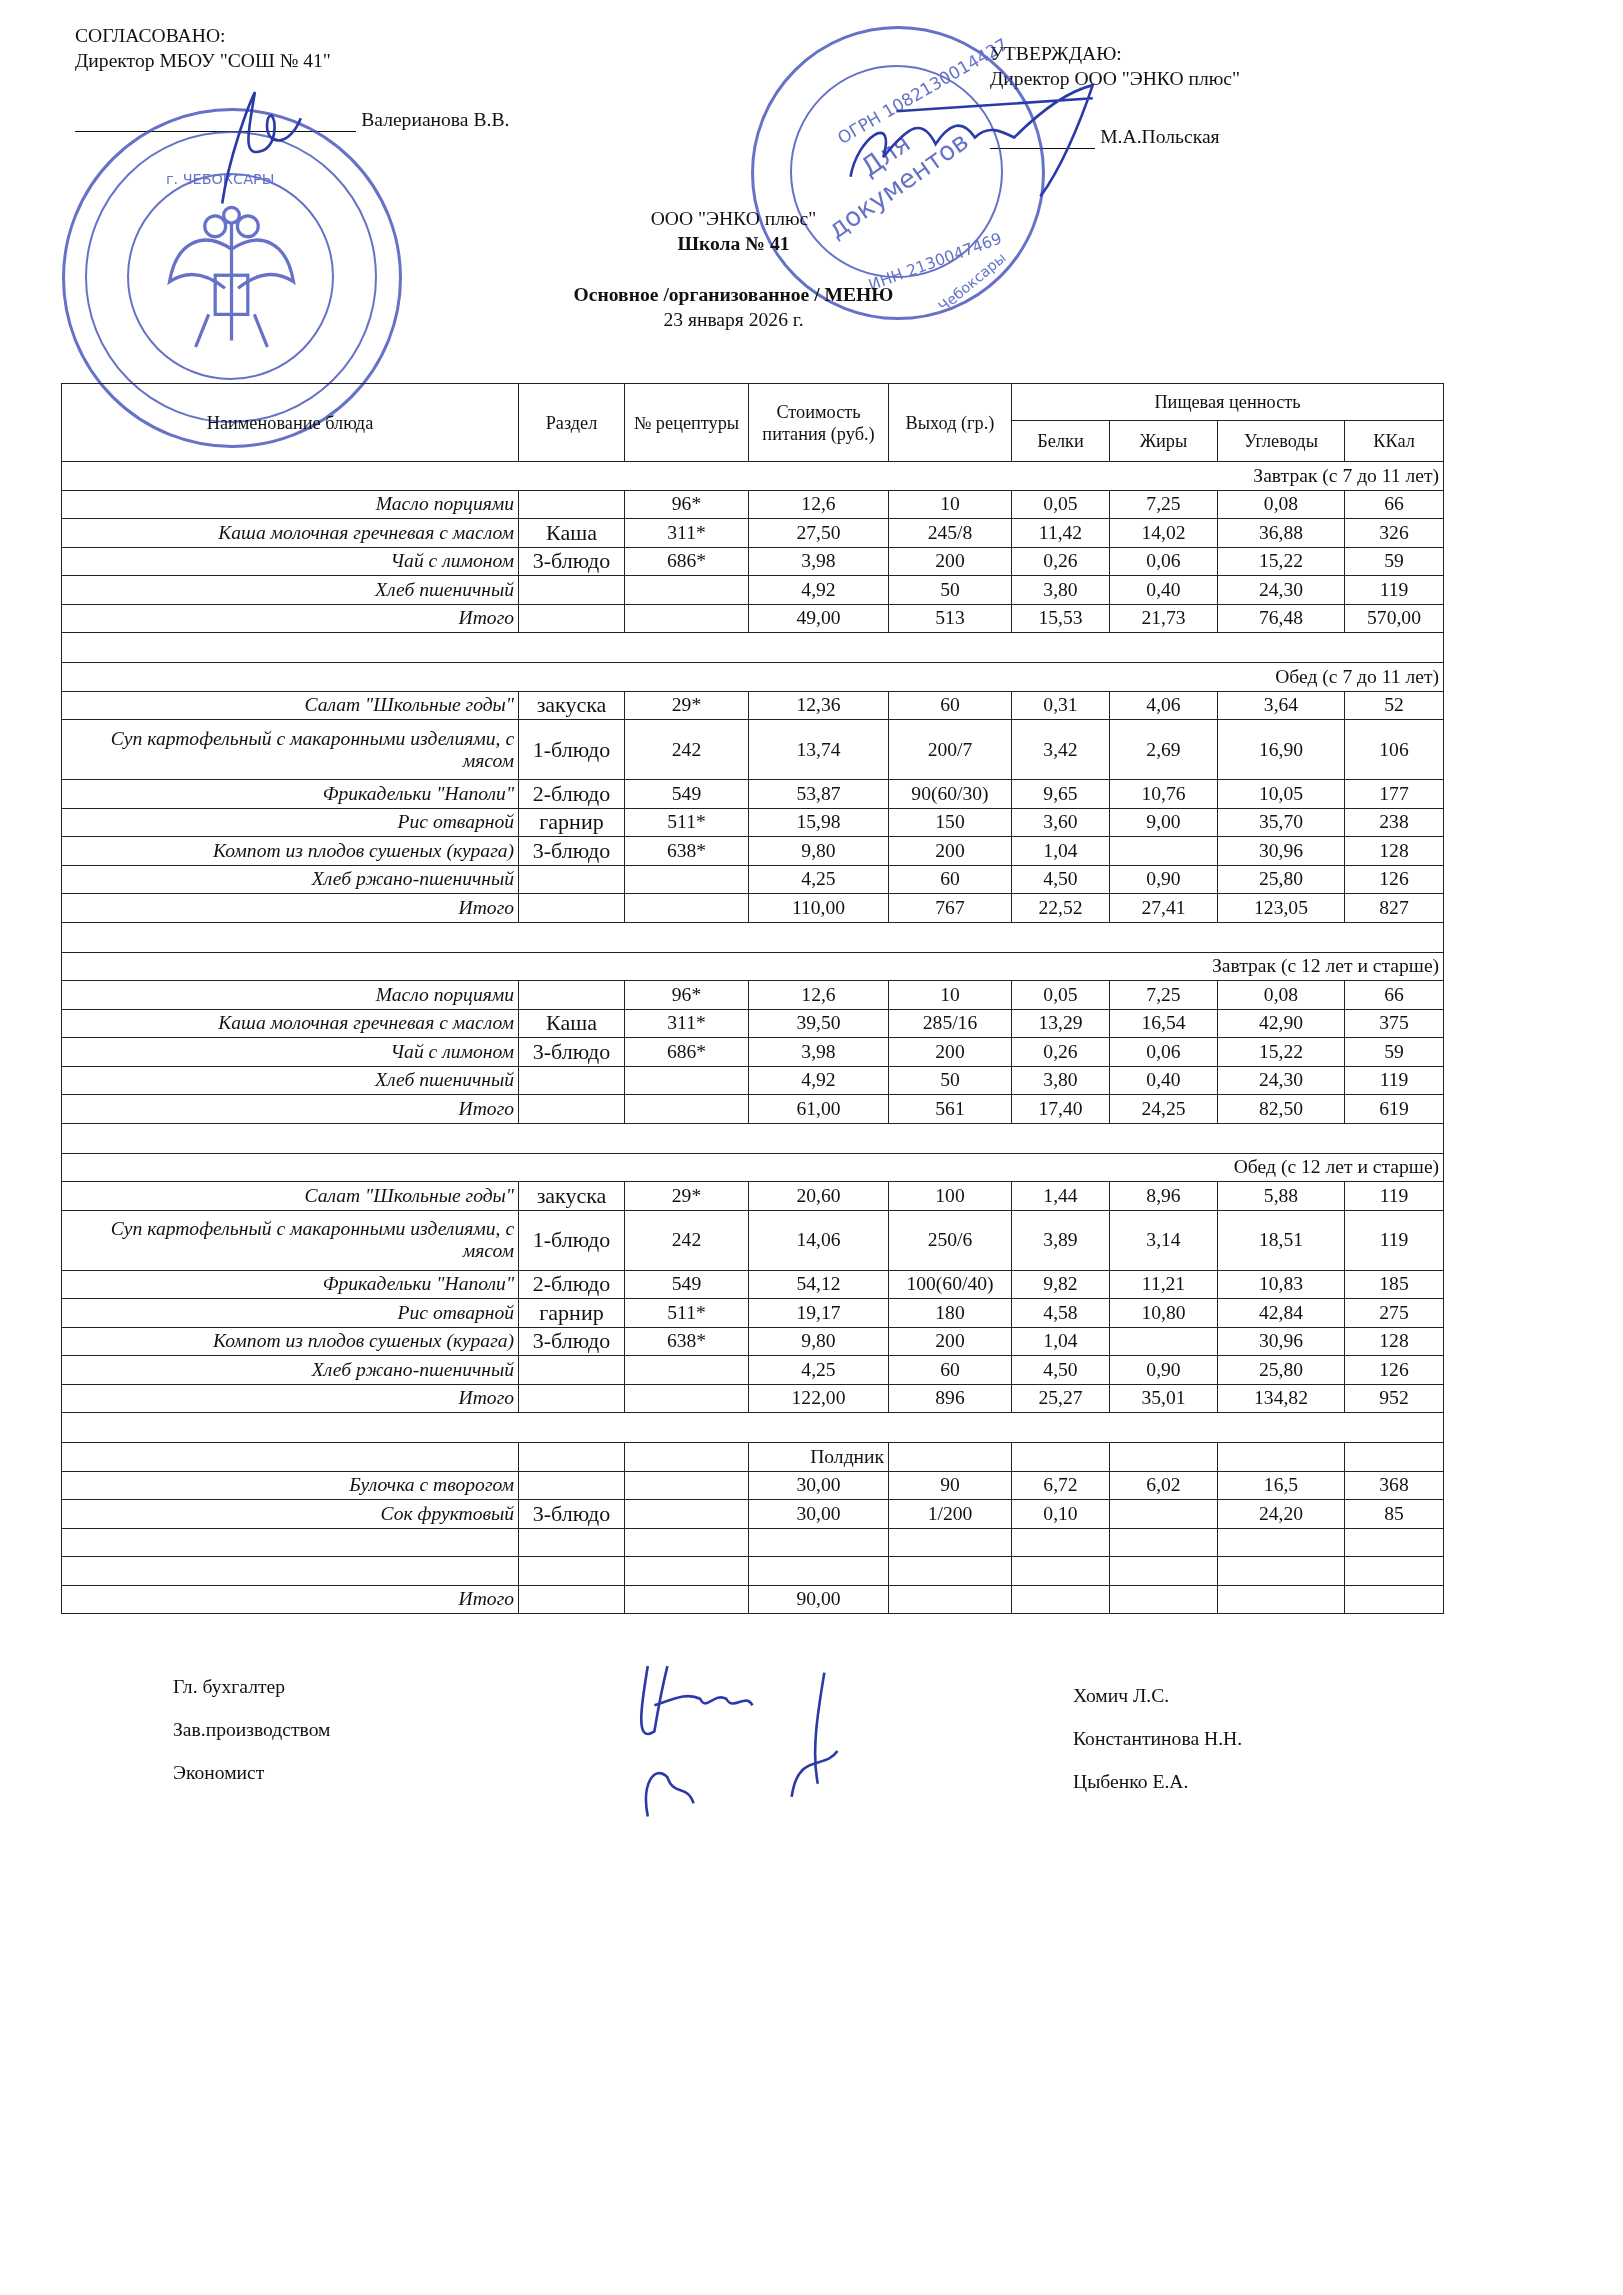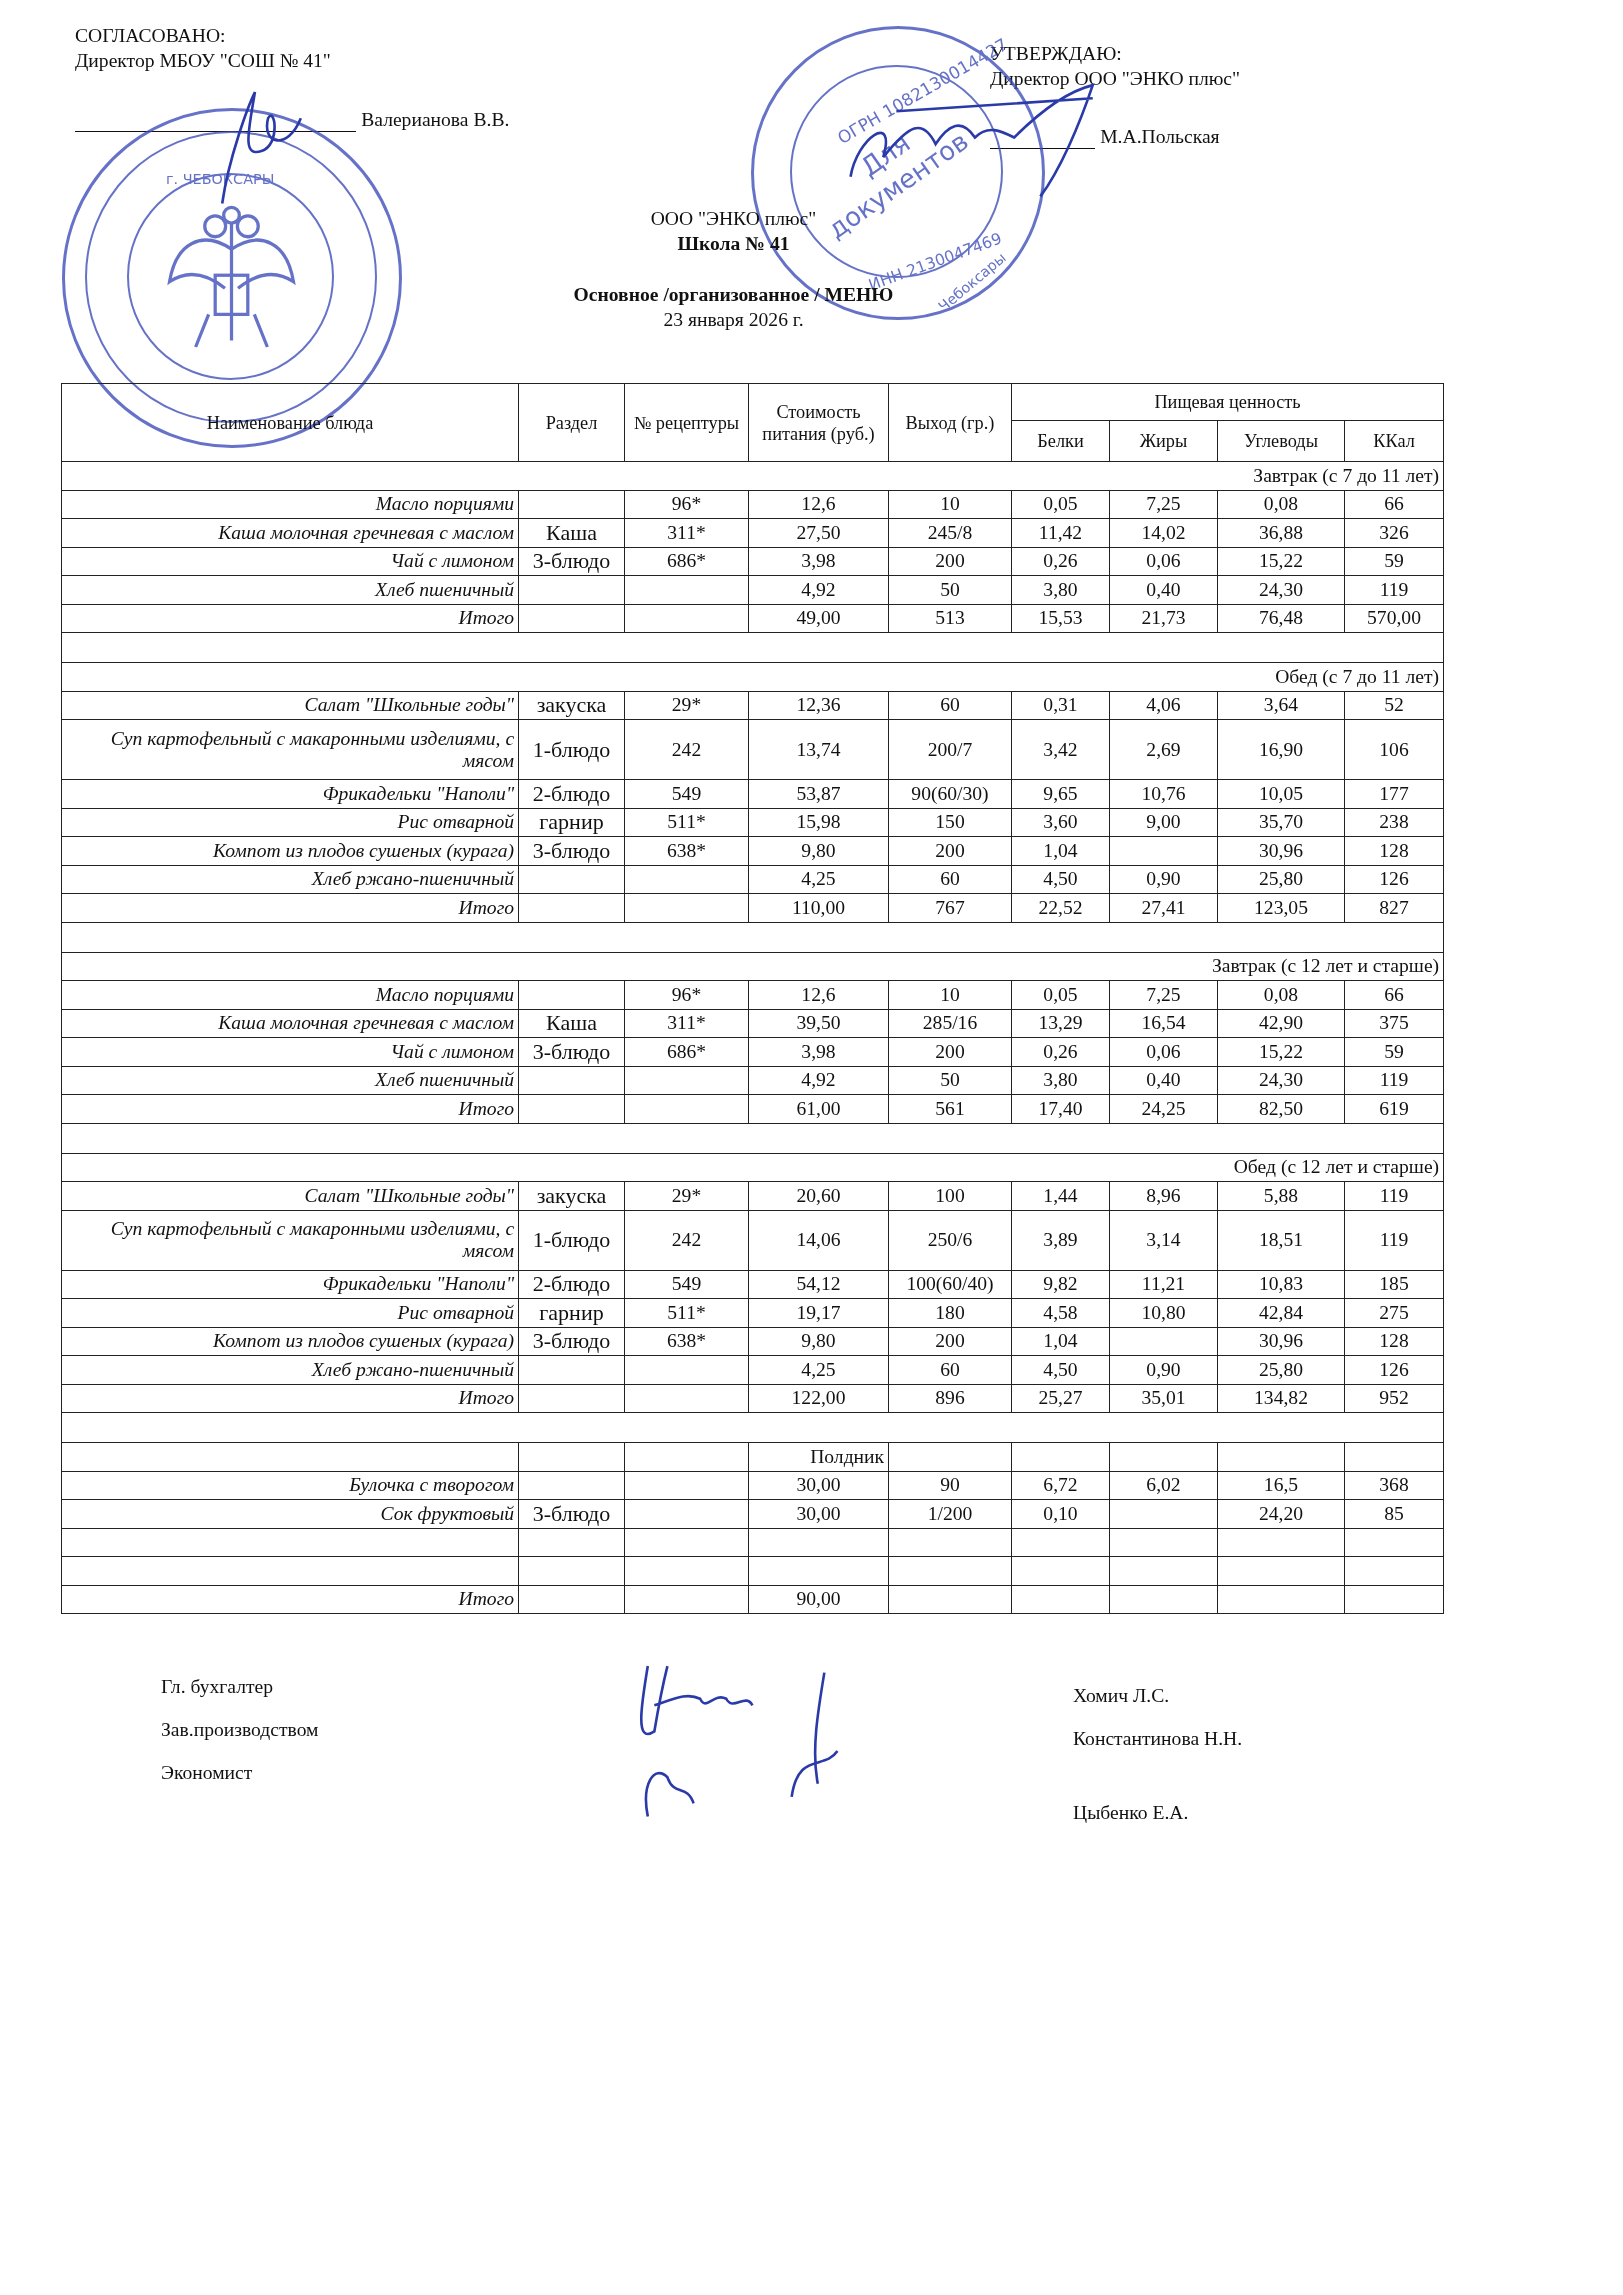--- a/index.html
+++ b/index.html
@@ -468,26 +468,26 @@
         <td class="c b">90,00</td>
         <td></td>
         <td></td>
         <td></td>
         <td></td>
         <td></td>
       </tr>
     </tbody>
 </table>
 
-<div class="abs footer" style="left:161px;top:1676px;">
+<div class="abs footer" style="left:173px;top:1676px;">
   <div style="height:43px;">Гл. бухгалтер</div>
   <div style="height:43px;">Зав.производством</div>
   <div style="height:43px;">Экономист</div>
 </div>
 <svg class="signature" style="left:628px;top:1653px;" width="275" height="170" viewBox="0 0 420 260">
   <path d="M30 20 C20 80 10 140 40 120 C50 60 60 20 60 20 M40 80 C70 70 90 60 110 70 C120 90 130 60 150 70 C160 90 180 60 190 80 M300 30 C290 90 280 150 290 200 M250 220 C260 150 300 180 320 150 M30 250 C20 200 40 170 60 190 C70 220 90 200 100 230" fill="none" stroke="#2a3aa8" stroke-width="4"></path>
 </svg>
 <div class="abs footer" style="left:1073px;top:1685px;">
   <div style="height:43px;">Хомич Л.С.</div>
   <div style="height:43px;">Константинова Н.Н.</div>
-  <div style="height:43px;margin-top:31px;">Цыбенко Е.А.</div>
+  <div style="height:43px;">Цыбенко Е.А.</div>
 </div>
 
 
 </body></html>

